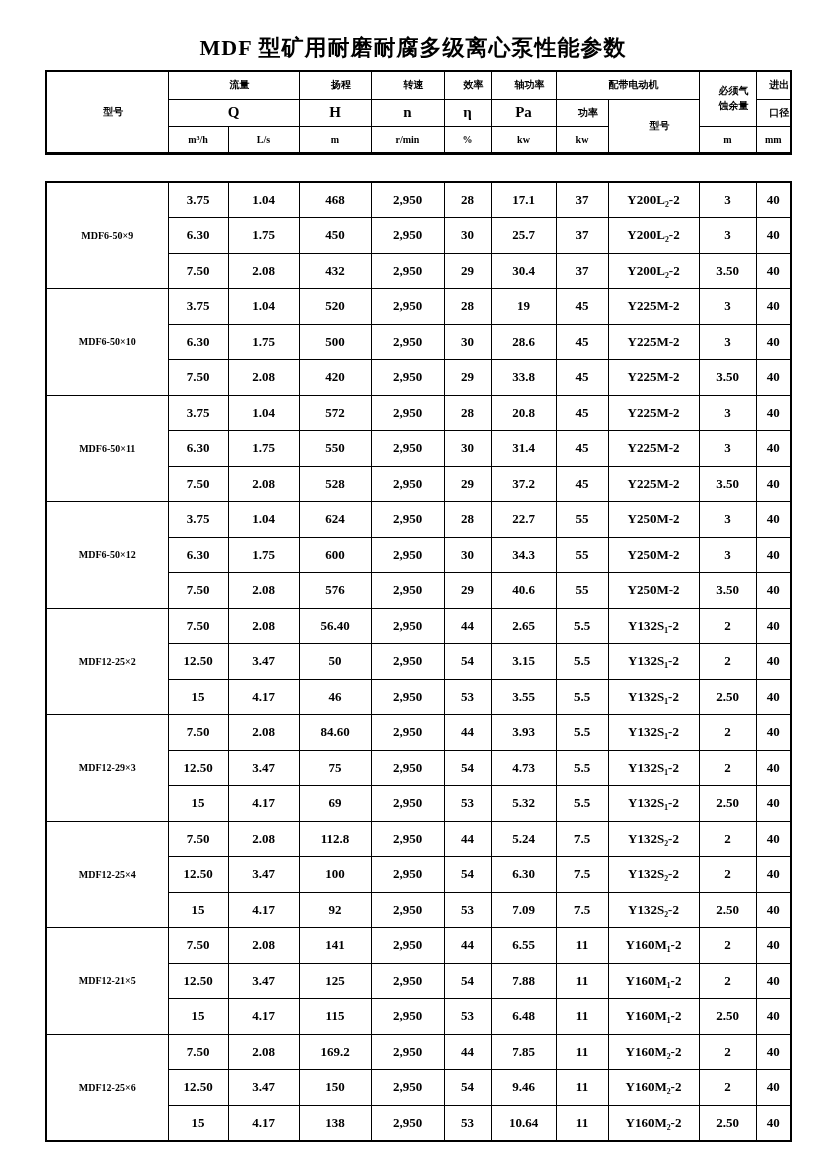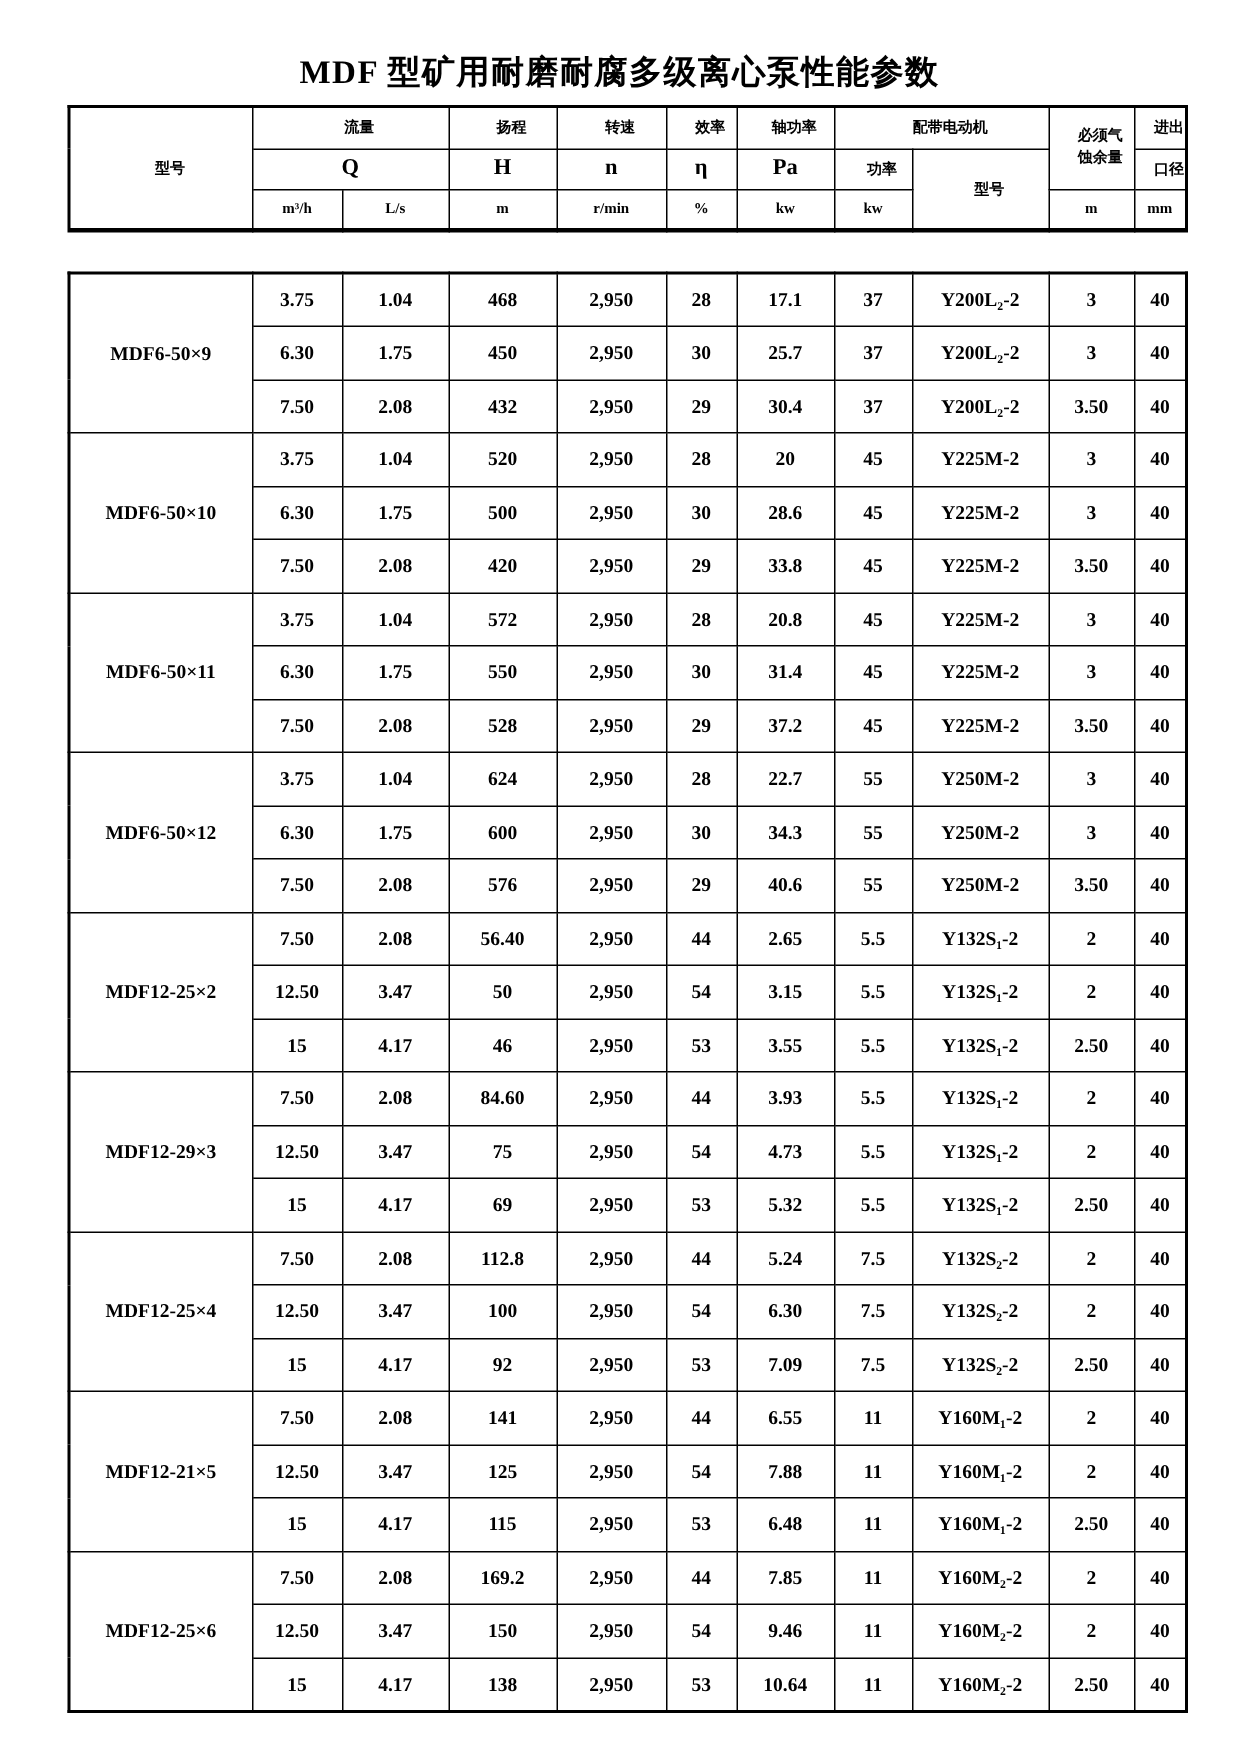--- a/index.html
+++ b/index.html
@@ -24,21 +24,21 @@
     font-weight:bold; overflow:hidden; white-space:nowrap; padding:0;
   }
   .header-table tr { height:27px; }
   .header-table tr.hr1 { height:28px; }
   .h-cn   { font-size:10px;padding-left:12px; }
   .h-sym  { font-size:15px; }
   .h-unit { font-size:10px; }
   .h-wrap { white-space:normal; line-height:1.45;text-align:center; }
   .body-table tr { height:35.5px; }
   .body-table td { font-size:13px; }
-  .body-table td.model-cell { font-size:13px; }
+  .body-table td.model-cell { font-size:10px; }
 </style>
 </head>
 <body>
 
 <div class="page-title">MDF 型矿用耐磨耐腐多级离心泵性能参数</div>
 
 <table class="header-table">
   <colgroup>
     <col style="width:122px">
       <col style="width:60px">
@@ -143,21 +143,21 @@
         <td>3.50</td>
         <td>40</td>
       </tr>
       <tr>
         <td rowspan="3" class="model-cell">MDF6-50×10</td>
         <td>3.75</td>
         <td>1.04</td>
         <td>520</td>
         <td>2,950</td>
         <td>28</td>
-        <td>20</td>
+        <td>19</td>
         <td>45</td>
         <td>Y225M-2</td>
         <td>3</td>
         <td>40</td>
       </tr>
       <tr>
         <td>6.30</td>
         <td>1.75</td>
         <td>500</td>
         <td>2,950</td>

